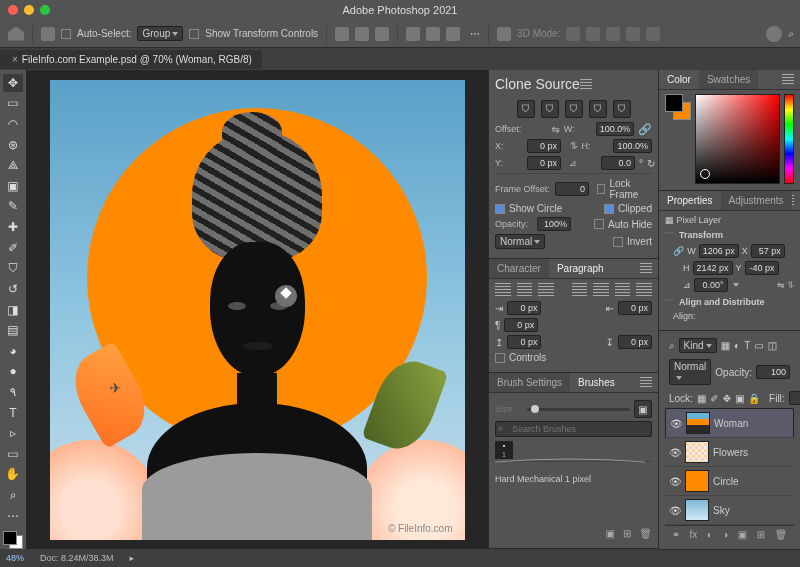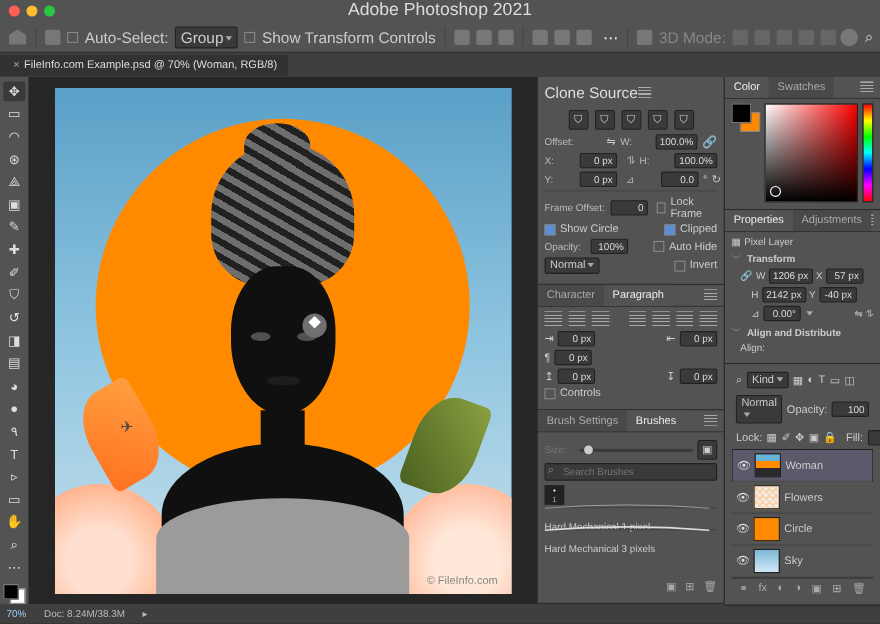--- a/index.html
+++ b/index.html
@@ -2,23 +2,23 @@
 <html><head>
 <meta charset="utf-8">
 <style>
 * { margin:0; padding:0; box-sizing:border-box; font-family:-apple-system,"Segoe UI",Arial,sans-serif; }
 body { width:800px; height:567px; background:#323232; color:#ccc; font-size:10px; overflow:hidden; position:relative; }
 
 
 .titlebar { height:20px; background:#535353; display:flex; align-items:center; padding:0 8px; gap:6px; position:relative; }
 .dot { width:10px; height:10px; border-radius:50%; }
 .r{background:#ff5f57}.y{background:#febc2e}.g{background:#28c840}
-.titlebar .ttl { position:absolute; left:50%; transform:translateX(-50%); color:#ddd; font-size:16px; }
-
-.optbar { height:28px; background:#535353; display:flex; align-items:center; padding:0 8px; gap:6px; border-bottom:1px solid #2a2a2a; font-size:14px; color:#ccc; position:relative;}
+.titlebar .ttl { position:absolute; left:50%; transform:translateX(-50%); color:#ddd; font-size:11px; }
+
+.optbar { height:28px; background:#535353; display:flex; align-items:center; padding:0 8px; gap:6px; border-bottom:1px solid #2a2a2a; font-size:10px; color:#ccc; position:relative;}
 .optbar .home { width:16px; height:14px; background:#777; clip-path:polygon(50% 0,100% 40%,100% 100%,0 100%,0 40%); }
 .chk { width:10px; height:10px; border:1px solid #888; display:inline-block; vertical-align:middle; }
 .sel { background:#3a3a3a; border:1px solid #222; padding:1px 4px; border-radius:2px; }
 .vsep{ width:1px; height:18px; background:#444; margin:0 2px;}
 .tinyicon{width:14px;height:14px;background:#777;border-radius:2px;}
 .optright{position:absolute;right:6px;display:flex;gap:6px;align-items:center;}
 
 .tabbar { height:22px; background:#3f3f3f; display:flex; align-items:center; }
 .tabbar .tab { background:#323232; padding:4px 10px; color:#ddd; font-size:10px; display:flex; gap:4px; align-items:center;}
 .x{color:#aaa;font-size:10px;margin-left:2px;}
@@ -336,26 +336,20 @@
       <div class="bthumb">
           <span>1</span>
         </div>
       <div class="brushes">
         <div class="brushline">
             <svg width="150" height="10">
               <path d="M0 6 Q75 0 150 6" stroke="#ddd" fill="none" stroke-width="0.5"></path>
             </svg>
             <span>Hard Mechanical 1 pixel</span>
           </div>
-        <div class="brushline">
-            <svg width="150" height="10">
-              <path d="M0 6 Q75 0 150 6" stroke="#ddd" fill="none" stroke-width="1.5"></path>
-            </svg>
-            <span>Hard Mechanical 3 pixels</span>
-          </div>
       </div>
       <div class="row" style="margin-top:auto;justify-content:flex-end;gap:8px;color:#aaa">
         <span>▣</span>
         <span>⊞</span>
         <span>🗑</span>
       </div>
     </div>
   </div>
 
   <div class="rightpanels">
@@ -474,16 +468,16 @@
         <span>◑</span>
         <span>▣</span>
         <span>⊞</span>
         <span>🗑</span>
       </div>
     </div>
   </div>
 </div>
 
 <div class="status">
-  <span style="color:#9cf">70%</span>
+  <span style="color:#9cf">48%</span>
   <span>Doc: 8.24M/38.3M</span>
   <span>▸</span>
 </div>
 
 </body></html>

